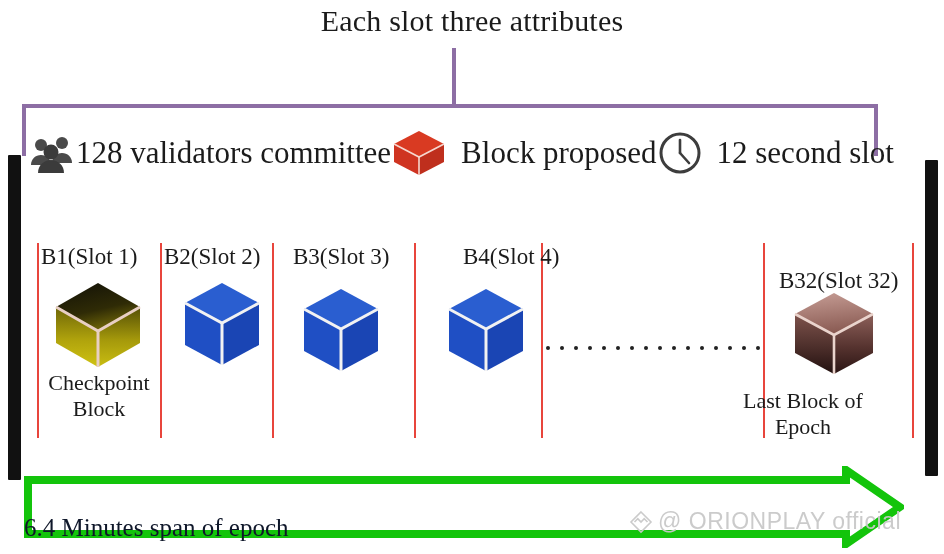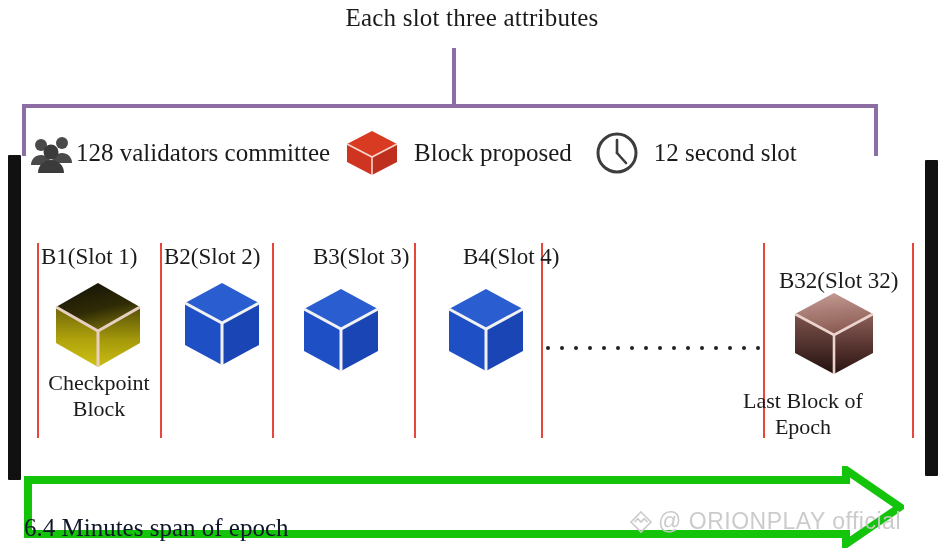--- a/index.html
+++ b/index.html
@@ -8,21 +8,21 @@
     background:#ffffff;
     font-family:"Liberation Serif", serif;
     overflow:hidden;
   }
   .canvas{position:relative;width:944px;height:554px;background:#fff;}
 
   
   .title{
     position:absolute;left:0;top:4px;width:944px;
     text-align:center;
-    font-size:25px;color:#1b1b1b;
+    font-size:30px;color:#1b1b1b;
     letter-spacing:.2px;
   }
 
   
   .bracket-stem{
     position:absolute;left:452px;top:48px;width:4px;height:58px;
     background:#8d6ea4;
   }
   .bracket-top{
     position:absolute;left:22px;top:104px;width:856px;height:4px;
@@ -42,21 +42,21 @@
   .blackbar.left{left:8px;top:155px;width:13px;height:325px;}
   .blackbar.right{left:925px;top:160px;width:13px;height:316px;}
 
   
   .legend{
     position:absolute;left:28px;top:122px;width:860px;height:62px;
     display:flex;align-items:center;
   }
   .legend-item{display:flex;align-items:center;}
   .legend-item .lbl{
-    font-size:25px;color:#1b1b1b;white-space:nowrap;
+    font-size:31px;color:#1b1b1b;white-space:nowrap;
   }
   .gap-a{width:14px;}
   .gap-b{width:22px;}
 
   
   .people-icon{width:48px;height:40px;display:block;}
 
   
   .cube-icon{width:56px;height:50px;display:block;}
 
@@ -215,21 +215,21 @@
   <span class="cube" style="left:180px;top:279px;">
     <svg width="84" height="92" viewBox="0 0 84 92">
       <polygon points="42,4 79,24 42,44 5,24" fill="#2a5ed0"></polygon>
       <polygon points="5,24 42,44 42,86 5,66" fill="#1f4fc4"></polygon>
       <polygon points="79,24 79,66 42,86 42,44" fill="#1a45b4"></polygon>
       <polyline points="5,24 42,44 79,24" fill="none" stroke="#f2f2f2" stroke-width="3"></polyline>
       <line x1="42" y1="44" x2="42" y2="86" stroke="#f2f2f2" stroke-width="3"></line>
     </svg>
   </span>
 
-  <div class="slot-label" style="left:293px;margin-left:20px;">B3(Slot 3)</div>
+  <div class="slot-label" style="left:293px;">B3(Slot 3)</div>
   <span class="cube" style="left:299px;top:285px;">
     <svg width="84" height="92" viewBox="0 0 84 92">
       <polygon points="42,4 79,24 42,44 5,24" fill="#2a5ed0"></polygon>
       <polygon points="5,24 42,44 42,86 5,66" fill="#1f4fc4"></polygon>
       <polygon points="79,24 79,66 42,86 42,44" fill="#1a45b4"></polygon>
       <polyline points="5,24 42,44 79,24" fill="none" stroke="#f2f2f2" stroke-width="3"></polyline>
       <line x1="42" y1="44" x2="42" y2="86" stroke="#f2f2f2" stroke-width="3"></line>
     </svg>
   </span>
 

